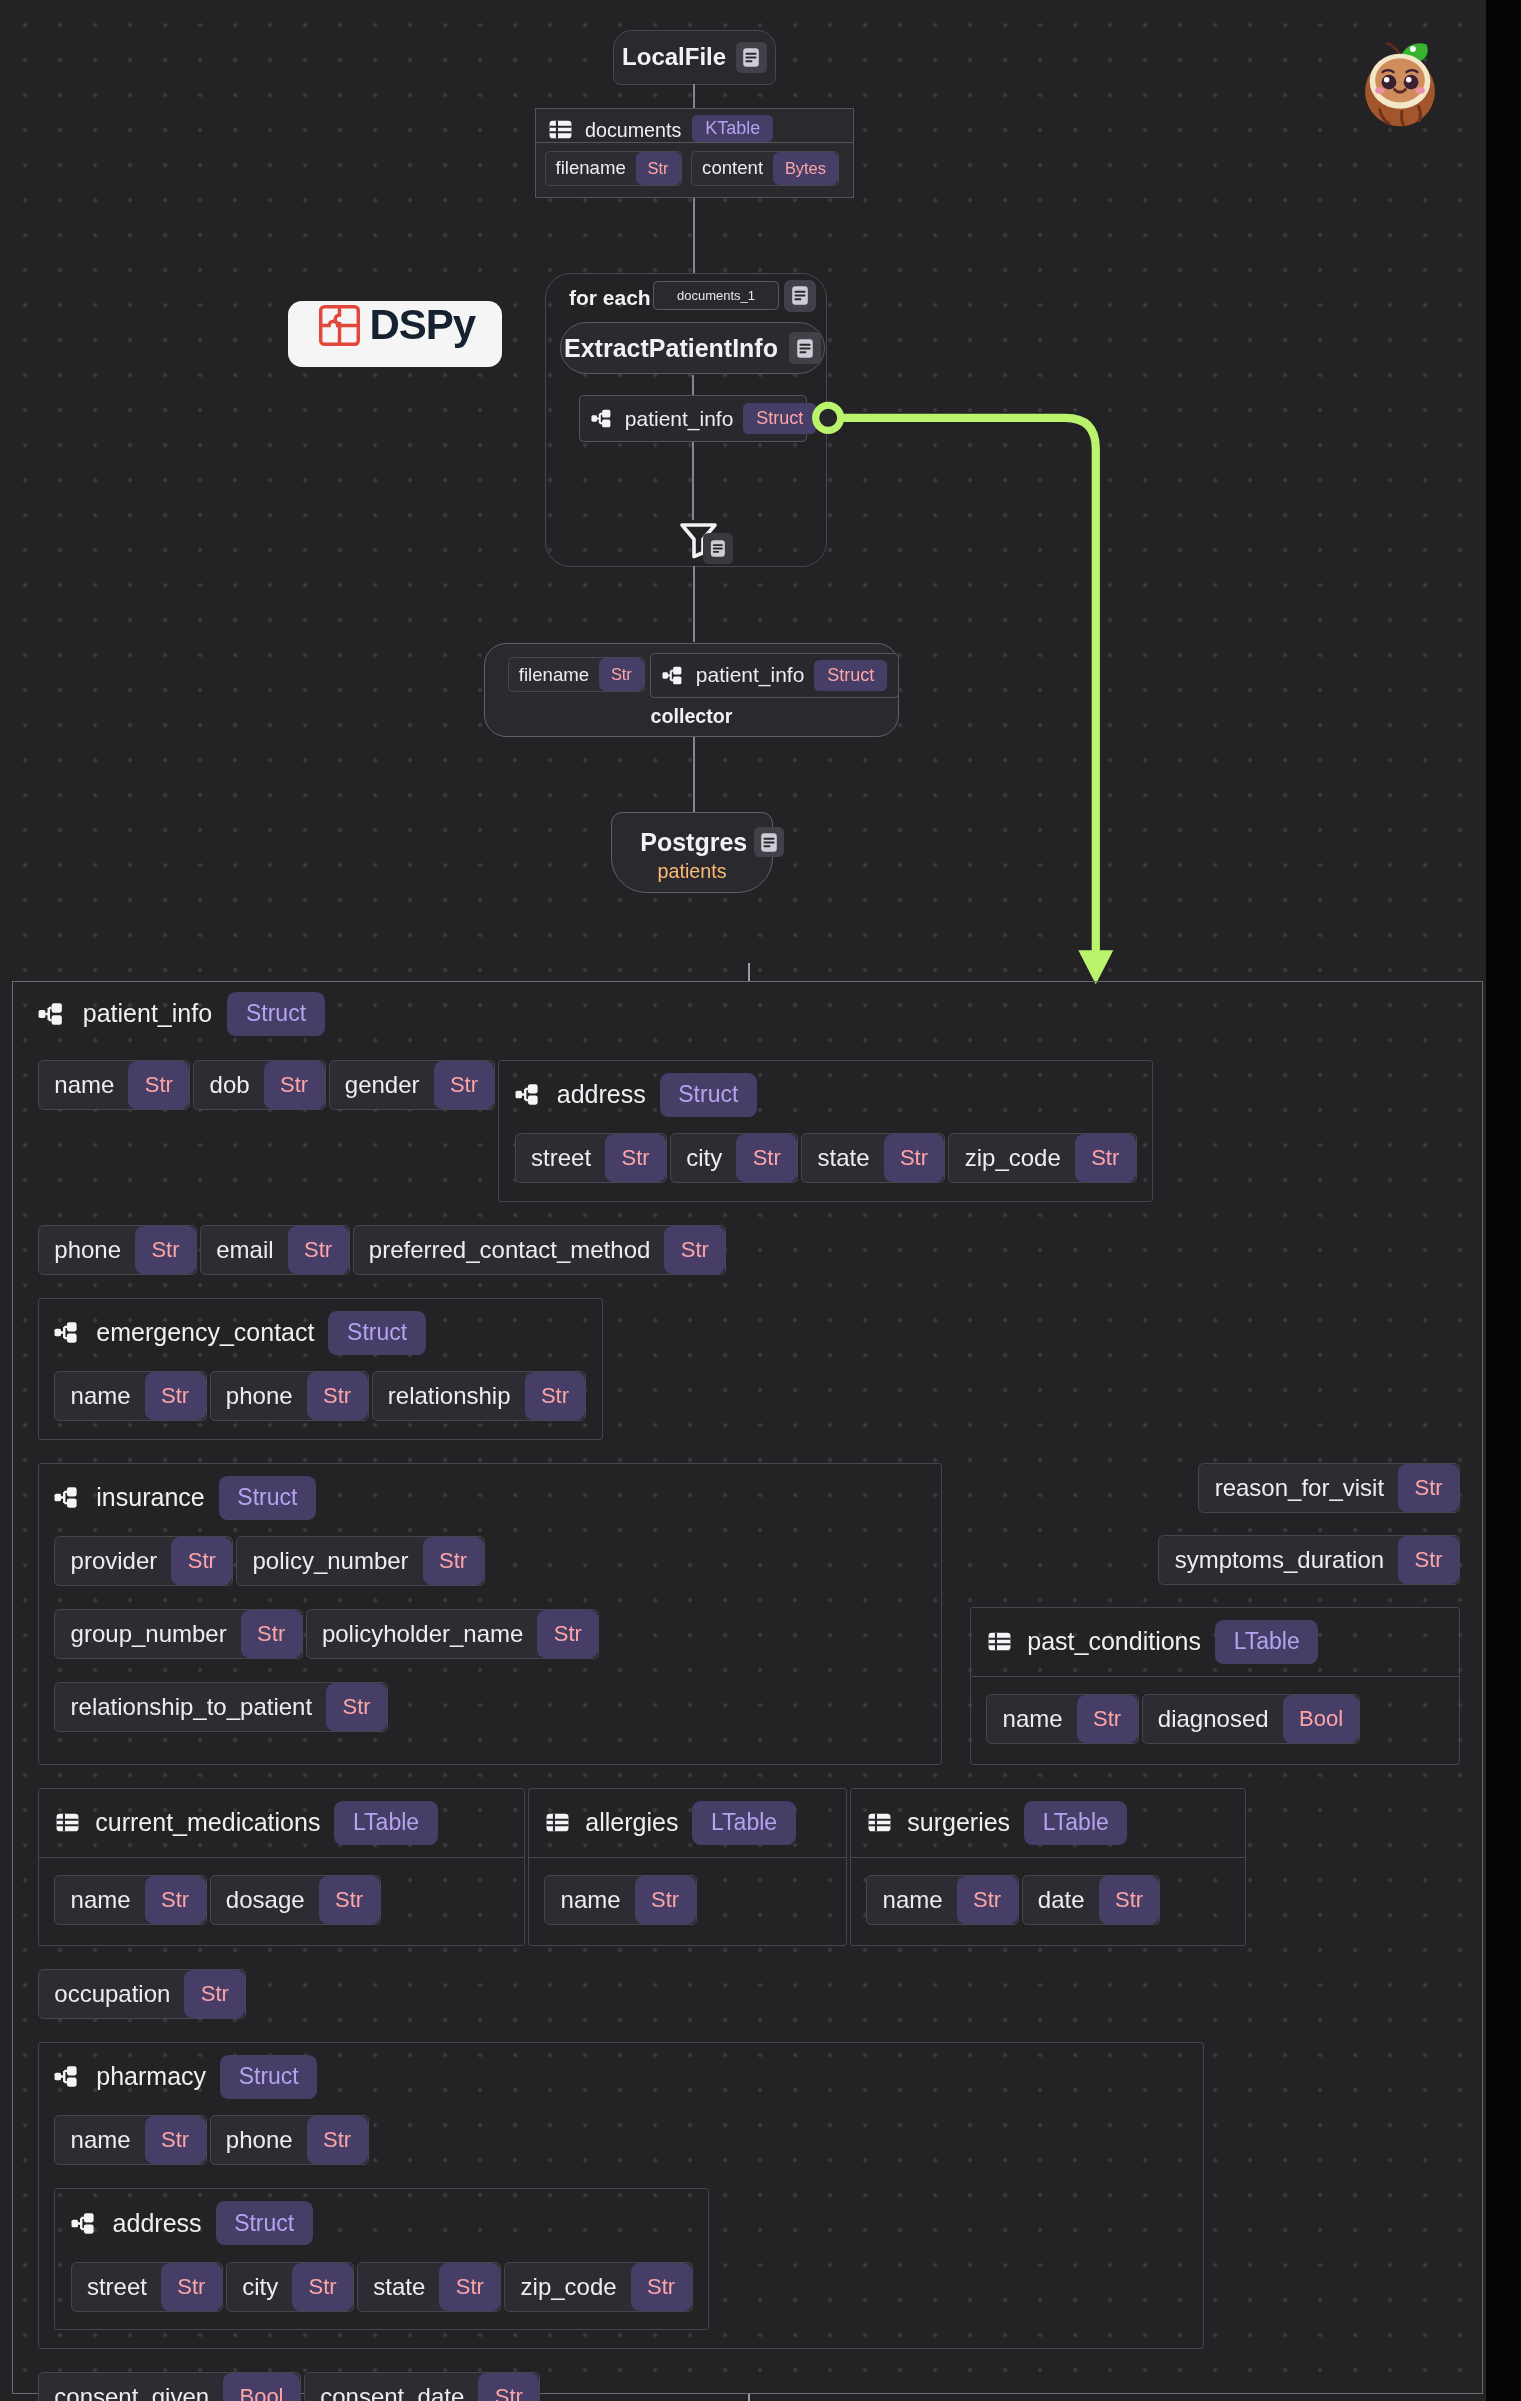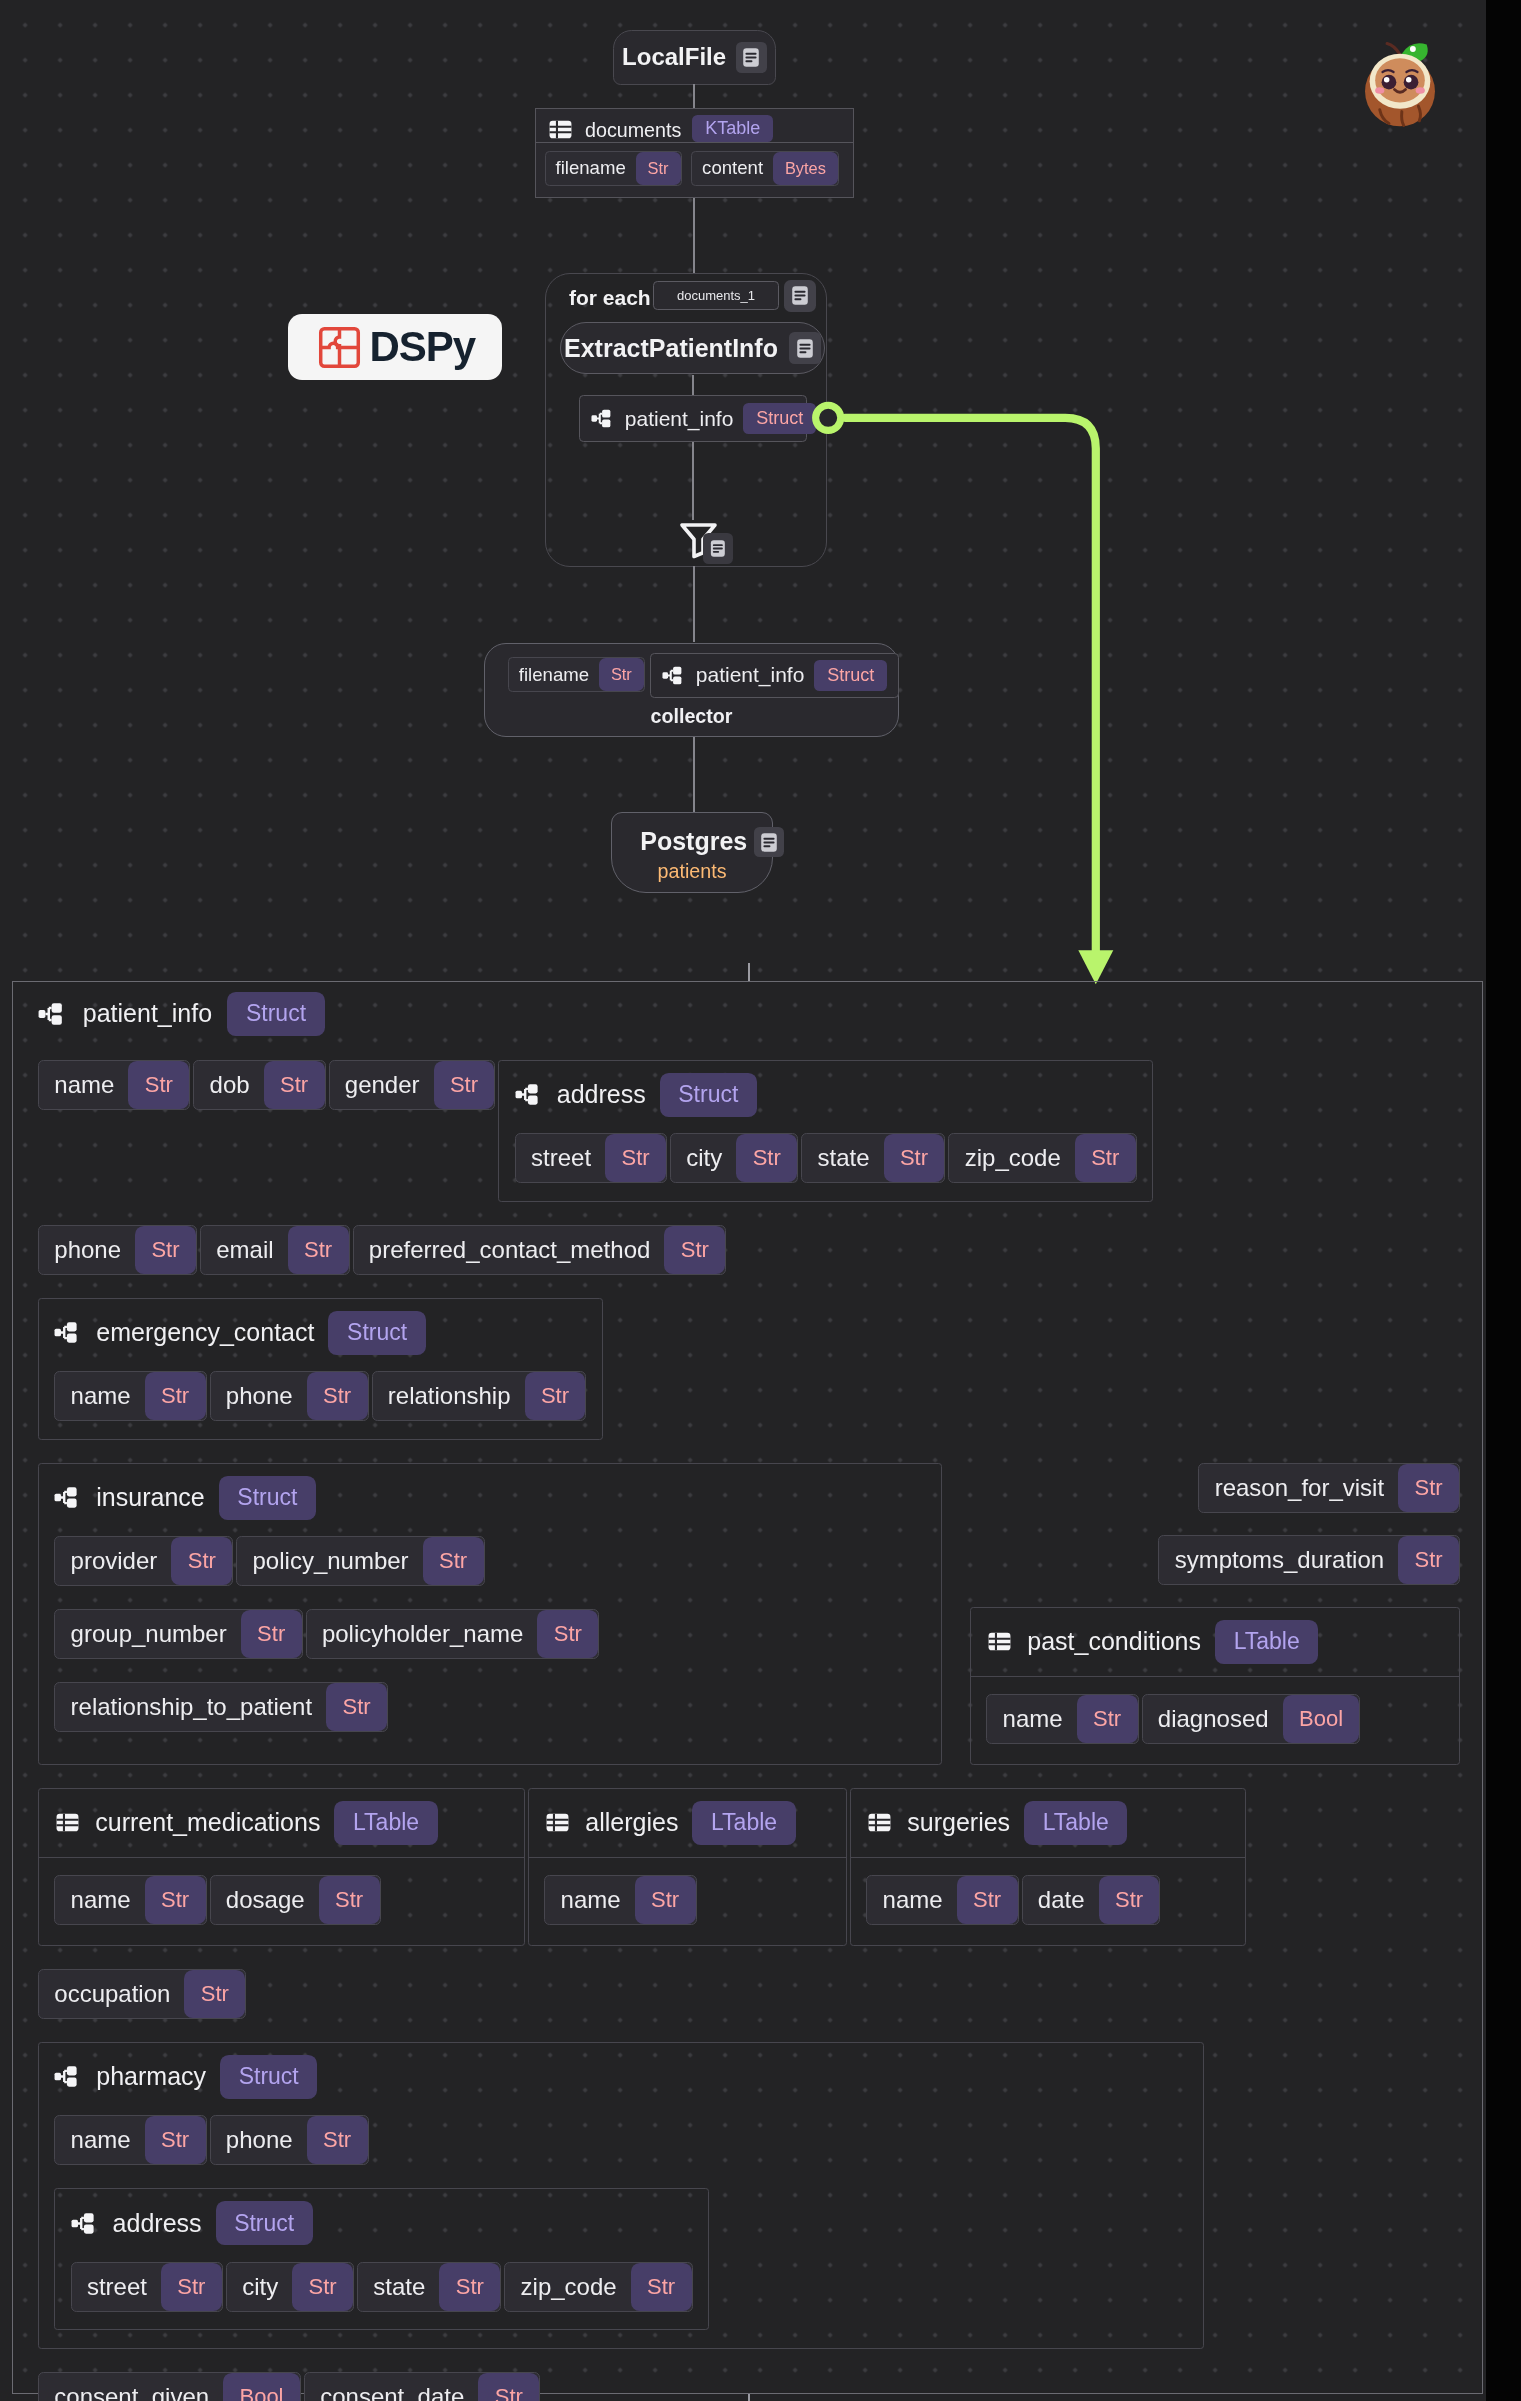--- a/index.html
+++ b/index.html
@@ -128,28 +128,28 @@
     background:#2a292e; border-style:solid; border-width:1.6px; }
   #collector .chip.sm { position:absolute; left:23px; top:13px; }
   #collector .pbox { position:absolute; left:165px; top:8.7px; height:45px; }
   #collector .clabel { position:absolute; bottom:7.6px; left:0; width:100%;
     text-align:center; font-size:19.7px; font-weight:700; color:#f0f0f3; }
 
   
   #postgres { left:611px; top:812px; width:162px; height:81px;
     border-radius:11px 11px 35px 35px; border-color:#61616a;
     flex-direction:column; gap:3.3px; padding-top:5.5px; }
-  #postgres .trow { display:flex; gap:7px;margin-left:40px; }
+  #postgres .trow { display:flex; align-items:center; gap:7px;margin-left:40px; }
   #postgres .node-title { font-size:25px; }
   #postgres .icon-btn { width:29.5px; height:29.5px; }
   #postgres .sub { font-size:19.7px; color:#fdba74; font-weight:400; }
 
   
-  #dspy { left:288px; top:314px; width:214px; height:66px; background:#f5f5f5;
-    border-radius:14px; position:absolute; display:flex; align-items:center;
+  #dspy { left:288px; top:301px; width:214px; height:66px; background:#f5f5f5;
+    border-radius:14px; position:absolute; display:flex; align-items:flex-start;
     justify-content:center; gap:5.5px; }
   #dspy .t { font-size:42px; font-weight:700; color:#16222f; letter-spacing:-1.1px; }
 
   
   #annotation { left:1159px; top:893px; width:314px; height:72px;
     background:#b9f46c; border-radius:21px; position:absolute;
     display:flex; align-items:center; justify-content:center;
     font-size:34px; font-weight:800; color:#0c0c0c; letter-spacing:1.1px; }
 
   

